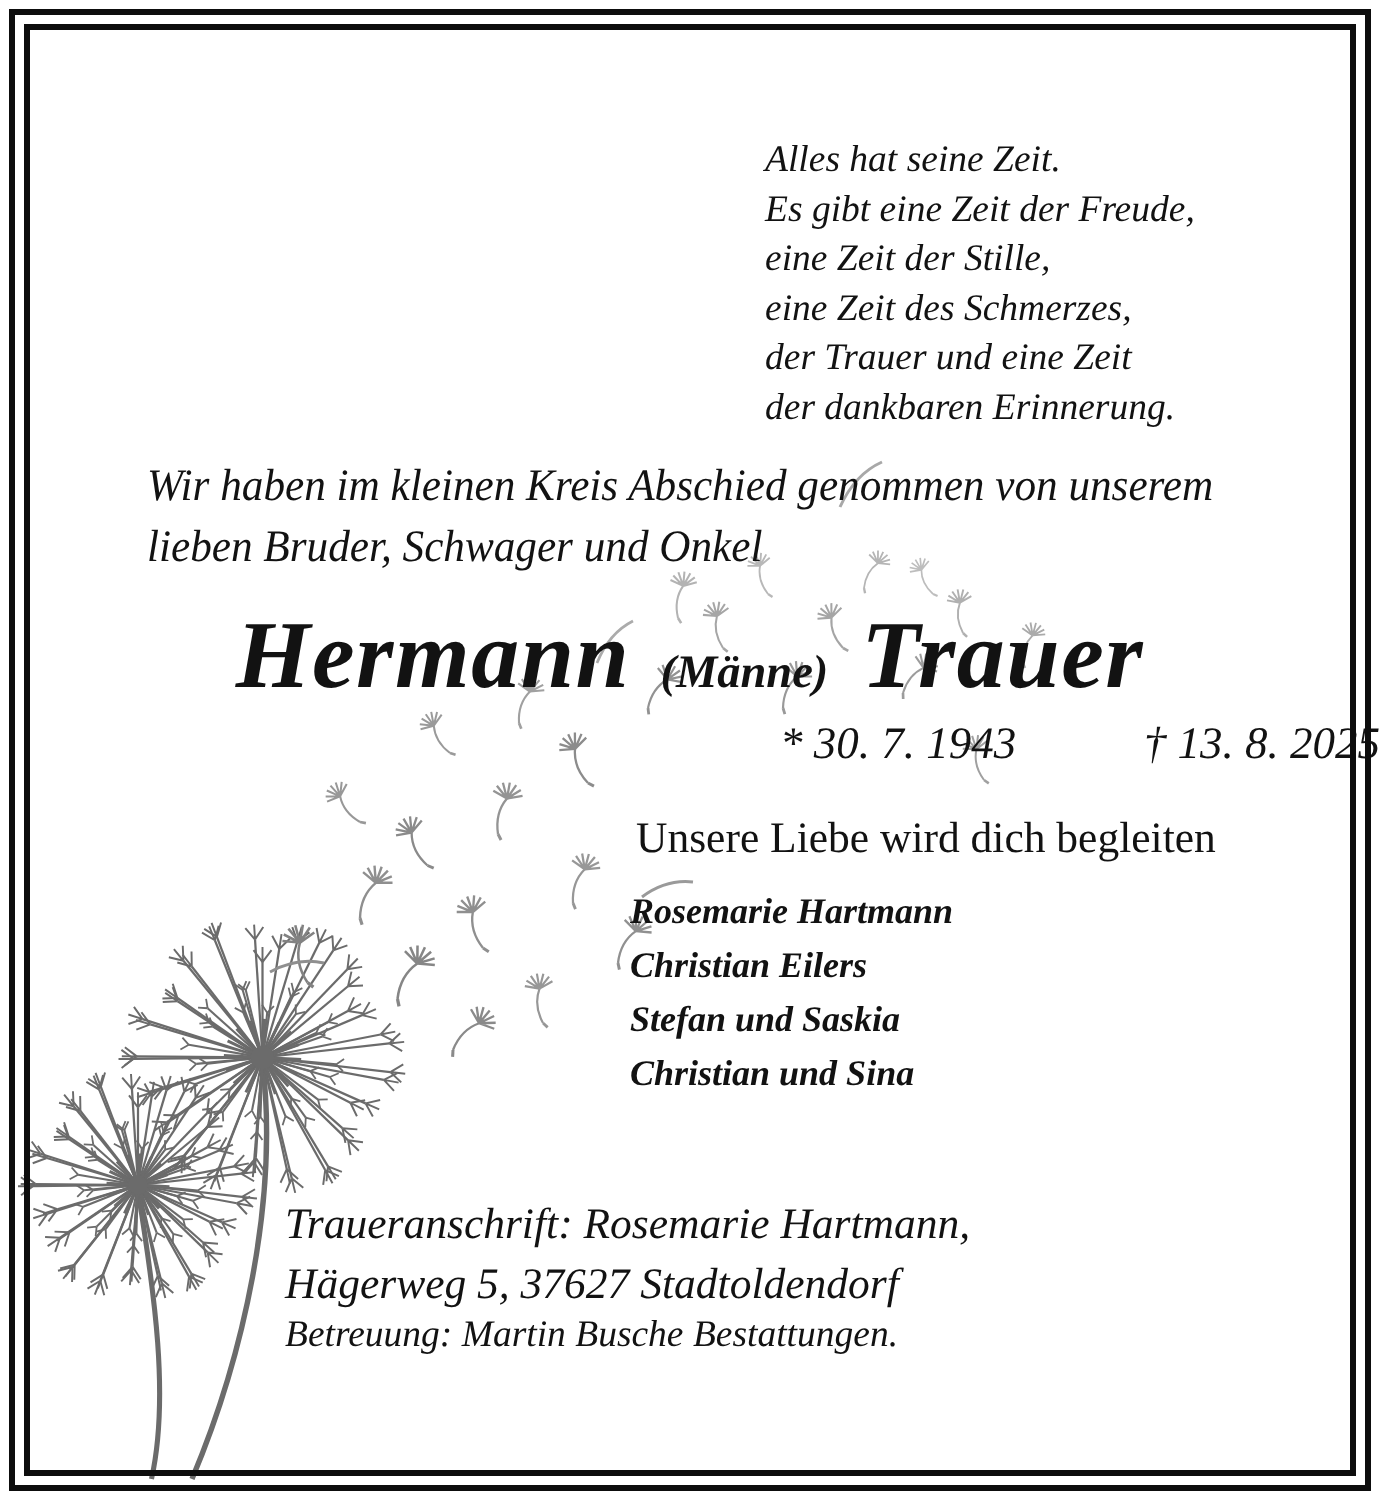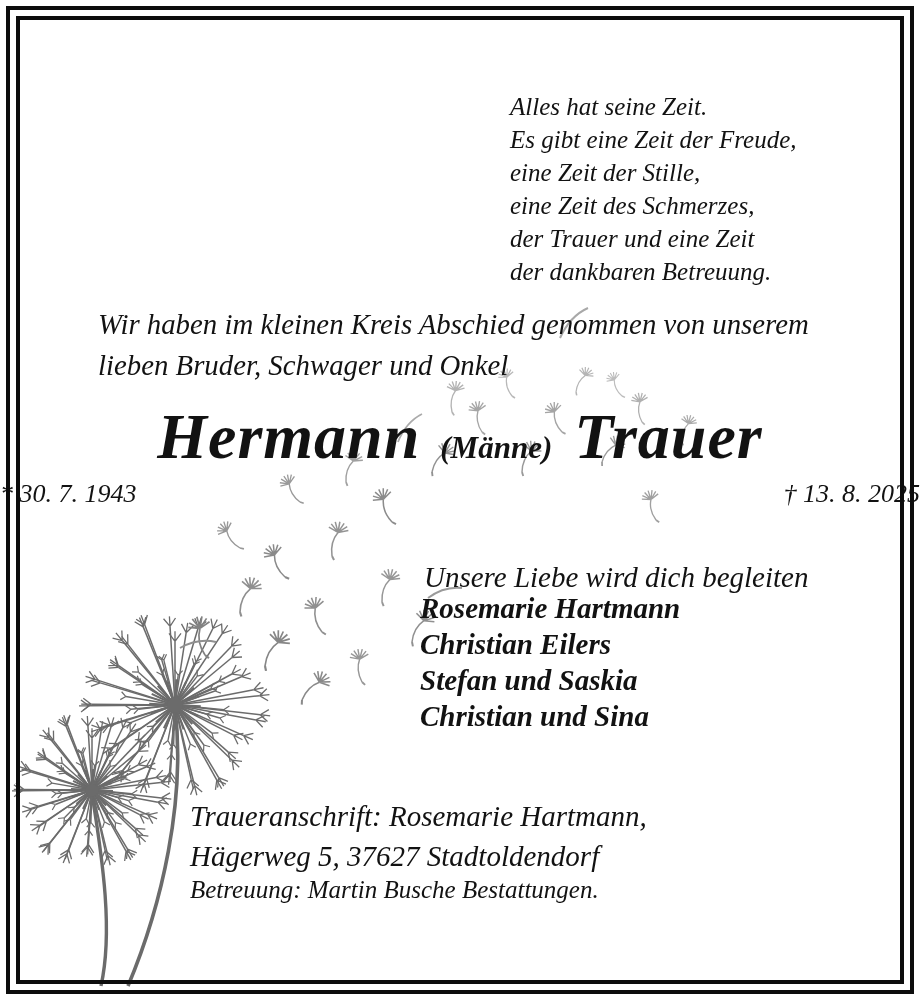--- a/index.html
+++ b/index.html
@@ -37,30 +37,30 @@
   }
   .name-row{
     position:absolute;left:0;top:400px;width:920px;
     display:flex;justify-content:center;align-items:baseline;
     font-style:italic;font-weight:bold;white-space:nowrap;
   }
   .name-big{font-size:64px;letter-spacing:1px;}
   .name-nick{font-size:31px;margin:0 22px 15px 20px;}
   .dates-row{
     position:absolute;left:0;top:479px;width:920px;
-    display:flex;justify-content:space-between;gap:85px;
-    font-style:italic;font-size:26px;white-space:nowrap;
+    display:flex;justify-content:flex-end;gap:85px;
+    font-style:italic;font-size:30px;white-space:nowrap;
   }
   .farewell{
     position:absolute;left:424px;top:543px;
-    font-style:italic;font-size:29px;white-space:nowrap;margin-top:18px;
+    font-size:29px;white-space:nowrap;
   }
   .mourners{
     position:absolute;left:420px;top:590px;
-    font-style:italic;font-weight:bold;font-size:29px;line-height:36px;
+    font-style:italic;font-weight:bold;font-size:24px;line-height:36px;
     white-space:nowrap;
   }
   .address{
     position:absolute;left:190px;top:796px;
     font-style:italic;font-size:29px;line-height:40px;white-space:nowrap;
   }
   .care{
     position:absolute;left:190px;top:876px;
     font-style:italic;font-size:25px;white-space:nowrap;
   }
@@ -884,21 +884,21 @@
     </svg>
 
   <div class="textlayer">
 
     <div class="poem">
       <div>Alles hat seine Zeit.</div>
       <div>Es gibt eine Zeit der Freude,</div>
       <div>eine Zeit der Stille,</div>
       <div>eine Zeit des Schmerzes,</div>
       <div>der Trauer und eine Zeit</div>
-      <div>der dankbaren Betreuung.</div>
+      <div>der dankbaren Erinnerung.</div>
     </div>
 
     <div class="intro">
       <div>Wir haben im kleinen Kreis Abschied genommen von unserem</div>
       <div>lieben Bruder, Schwager und Onkel</div>
     </div>
 
     <div class="name-row">
       <span class="name-big">Hermann</span>
       <span class="name-nick">(Männe)</span>

